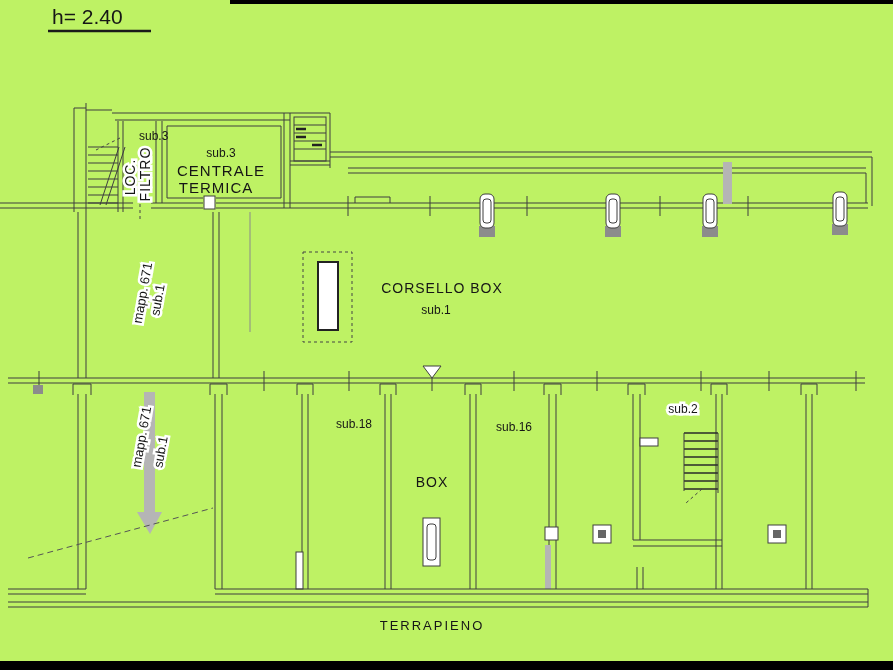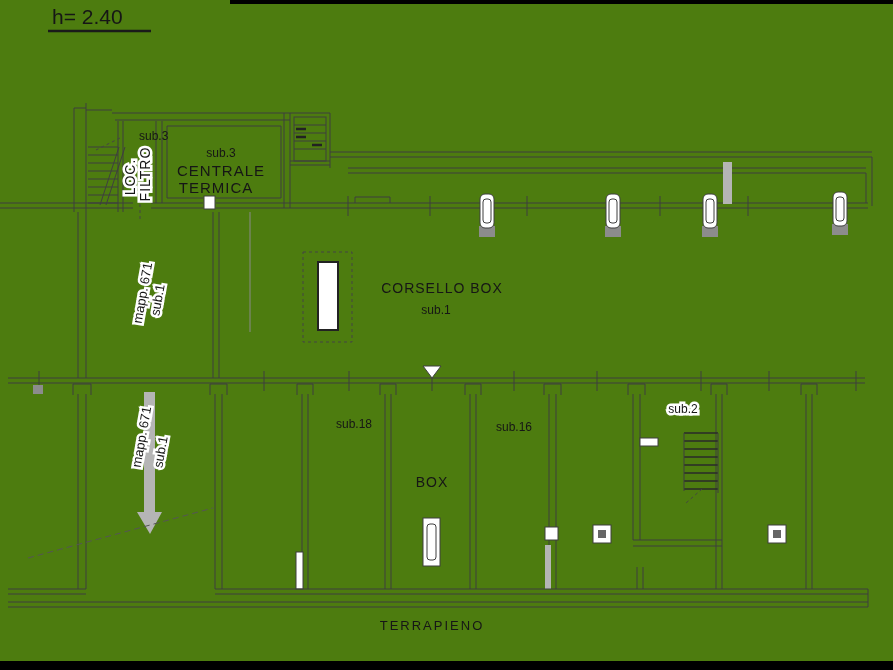--- a/index.html
+++ b/index.html
@@ -1,16 +1,16 @@
 <!DOCTYPE html>
 <html><head>
 <meta charset="utf-8">
 <style>
   html,body{margin:0;padding:0;background:#fff;}
-  .page{position:relative;width:893px;height:670px;background:#4d7c0f;overflow:hidden;
+  .page{position:relative;width:893px;height:670px;background:#bef264;overflow:hidden;
         font-family:"Liberation Sans",sans-serif;}
   svg{display:block;}
   .ln{stroke:#3f3f3f;stroke-width:1;fill:none;}
   .lnb{stroke:#2a2a2a;stroke-width:1.4;fill:none;}
   .dash{stroke:#555;stroke-width:1;fill:none;stroke-dasharray:6 4;}
   .dashf{stroke:#444;stroke-width:1;fill:none;stroke-dasharray:3 3;}
   .grey{fill:#8c8c8c;stroke:none;}
   .lgrey{fill:#b5b5b5;stroke:none;}
   .wfill{fill:#ffffff;}
   .txt{font-family:"Liberation Sans",sans-serif;fill:#161616;}

